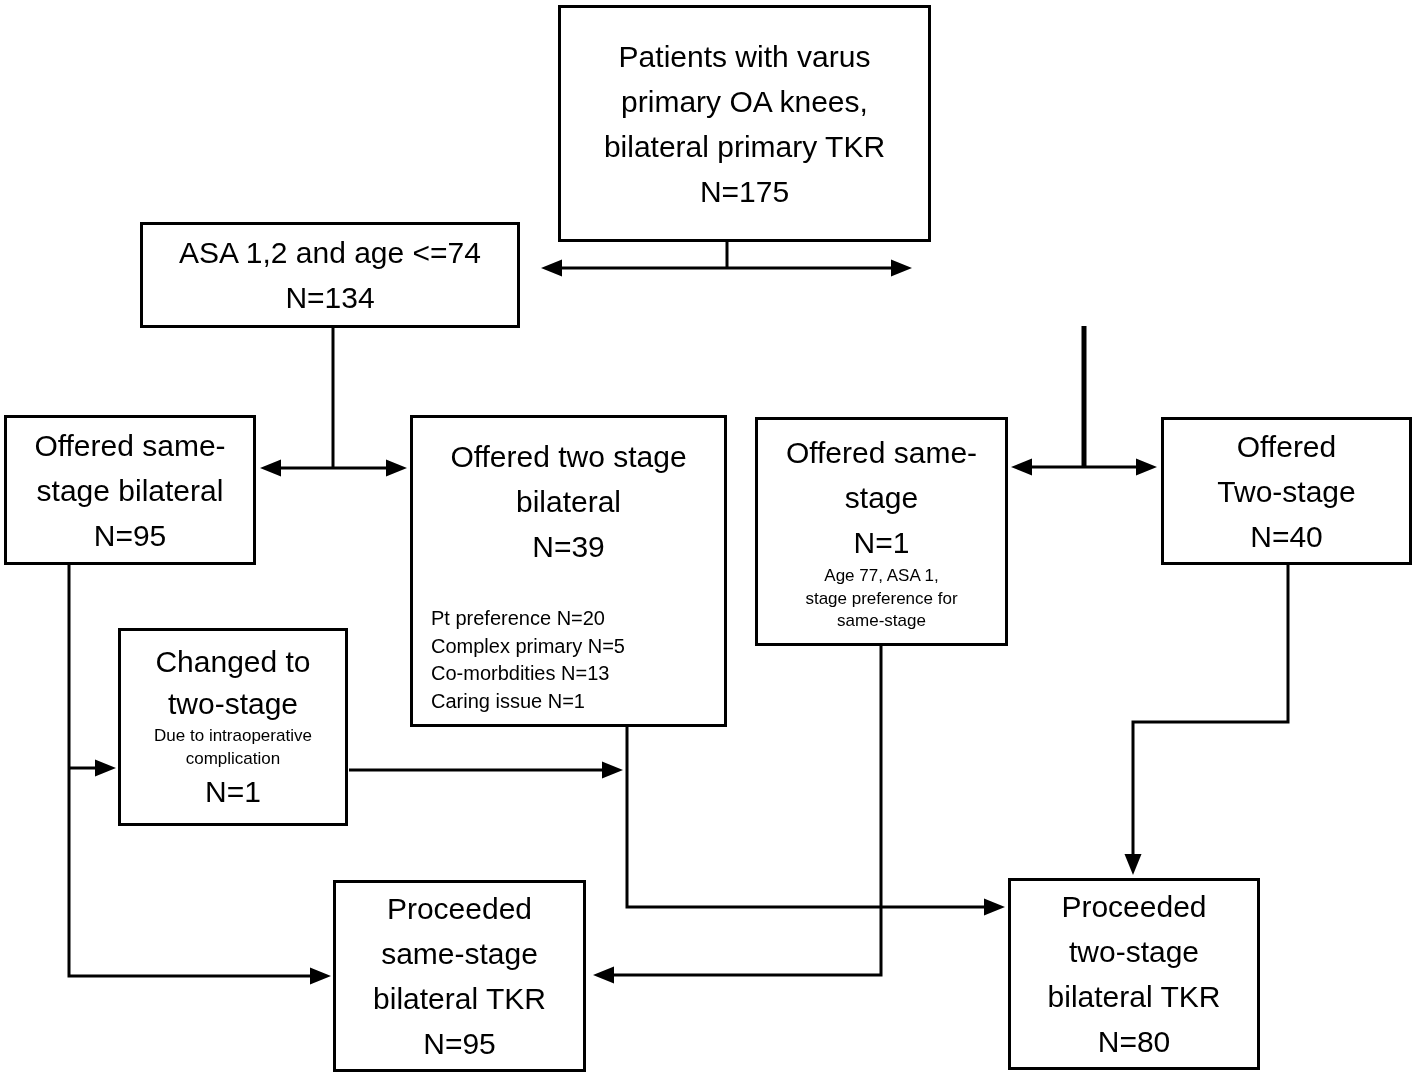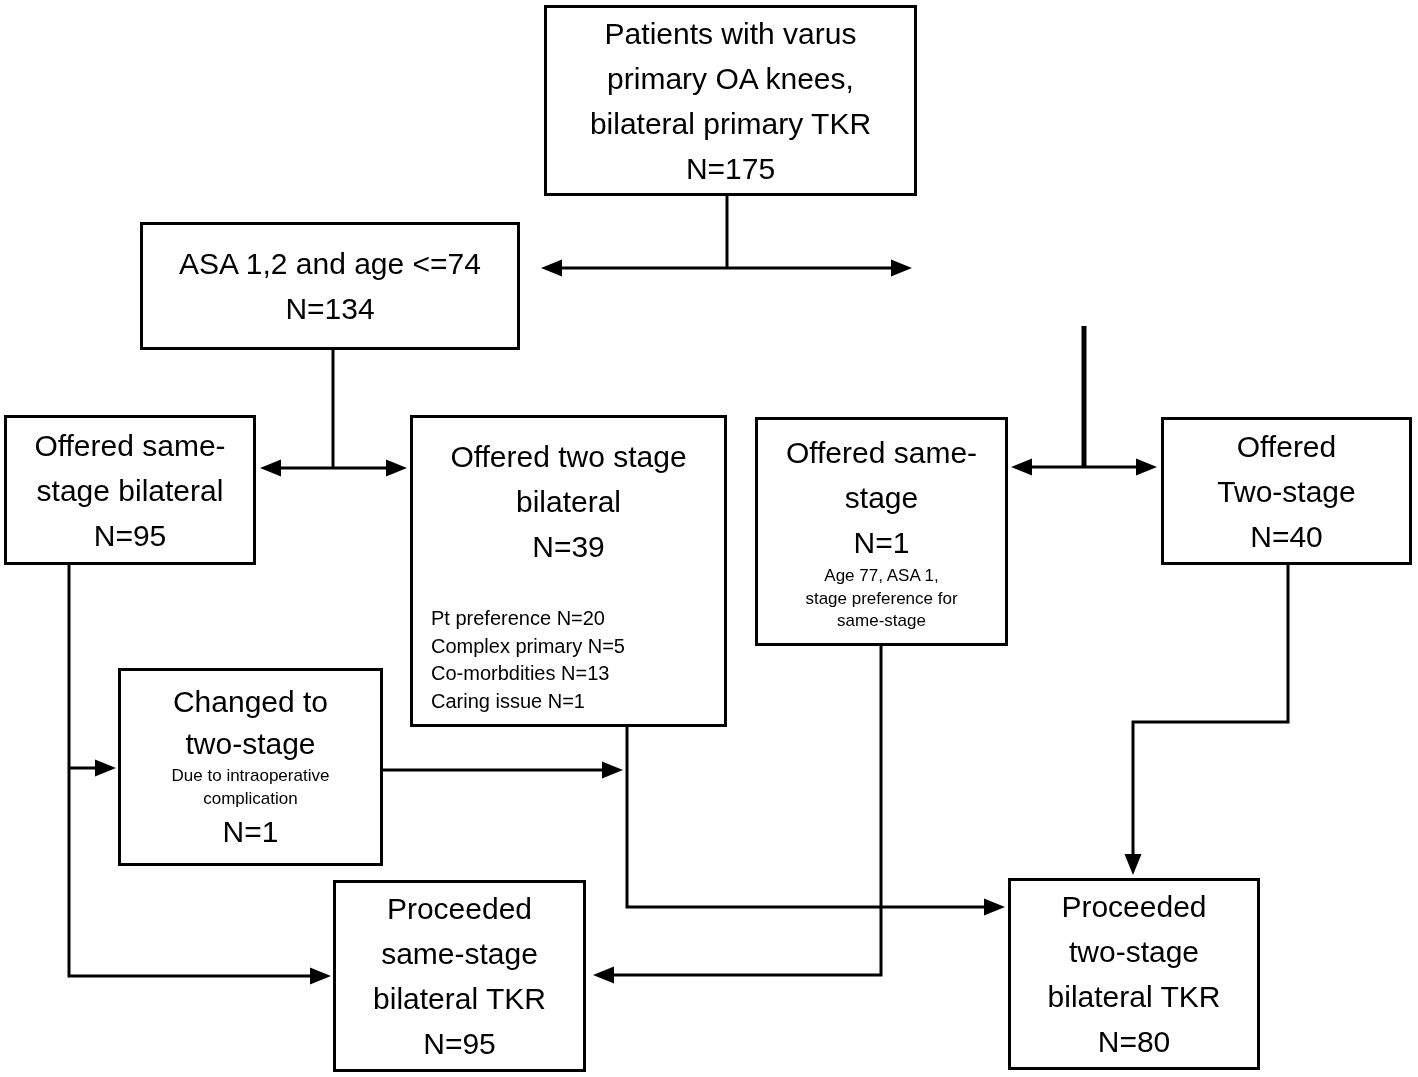--- a/index.html
+++ b/index.html
@@ -9,29 +9,29 @@
   }
   .box {
     position:absolute; box-sizing:border-box; background:#fff;
     border:3px solid #000; display:flex; flex-direction:column;
     align-items:center; justify-content:center; text-align:center;
   }
   .ln  { font-size:30px; line-height:1.5; white-space:nowrap; }
   .sub { font-size:20px; line-height:1.38; white-space:nowrap; }
   .note{ font-size:17px; line-height:1.35; white-space:nowrap; }
 
-  #b-root      { left:544px;  top:5px;   width:373px; height:191px; }
-  #b-asa12     { left:140px;  top:222px; width:380px; height:128px; }
+  #b-root      { left:558px;  top:5px;   width:373px; height:237px; }
+  #b-asa12     { left:140px;  top:222px; width:380px; height:106px; }
   #b-asa3      { left:933px;  top:222px; width:298px; height:105px; }
   #b-osb       { left:4px;    top:415px; width:252px; height:150px; }
   #b-otb       { left:410px;  top:415px; width:317px; height:312px;
                  justify-content:flex-start; padding-top:16px; }
   #b-oss       { left:755px;  top:417px; width:253px; height:229px; }
   #b-ots       { left:1161px; top:417px; width:251px; height:148px; }
-  #b-chg       { left:118px;  top:668px; width:265px; height:198px; }
+  #b-chg       { left:118px;  top:628px; width:230px; height:198px; }
   #b-chg .ln   { line-height:1.4; }
   #b-psame     { left:333px;  top:880px; width:253px; height:192px; }
   #b-ptwo      { left:1008px; top:878px; width:252px; height:192px; }
 
   .reasons { width:100%; text-align:left; padding-left:18px; margin-top:36px;
              box-sizing:border-box; }
 
   svg.connectors { position:absolute; left:0; top:0; width:1418px; height:1077px;
                    pointer-events:none; }
   svg.connectors line, svg.connectors polyline { stroke:#000; fill:none; }

